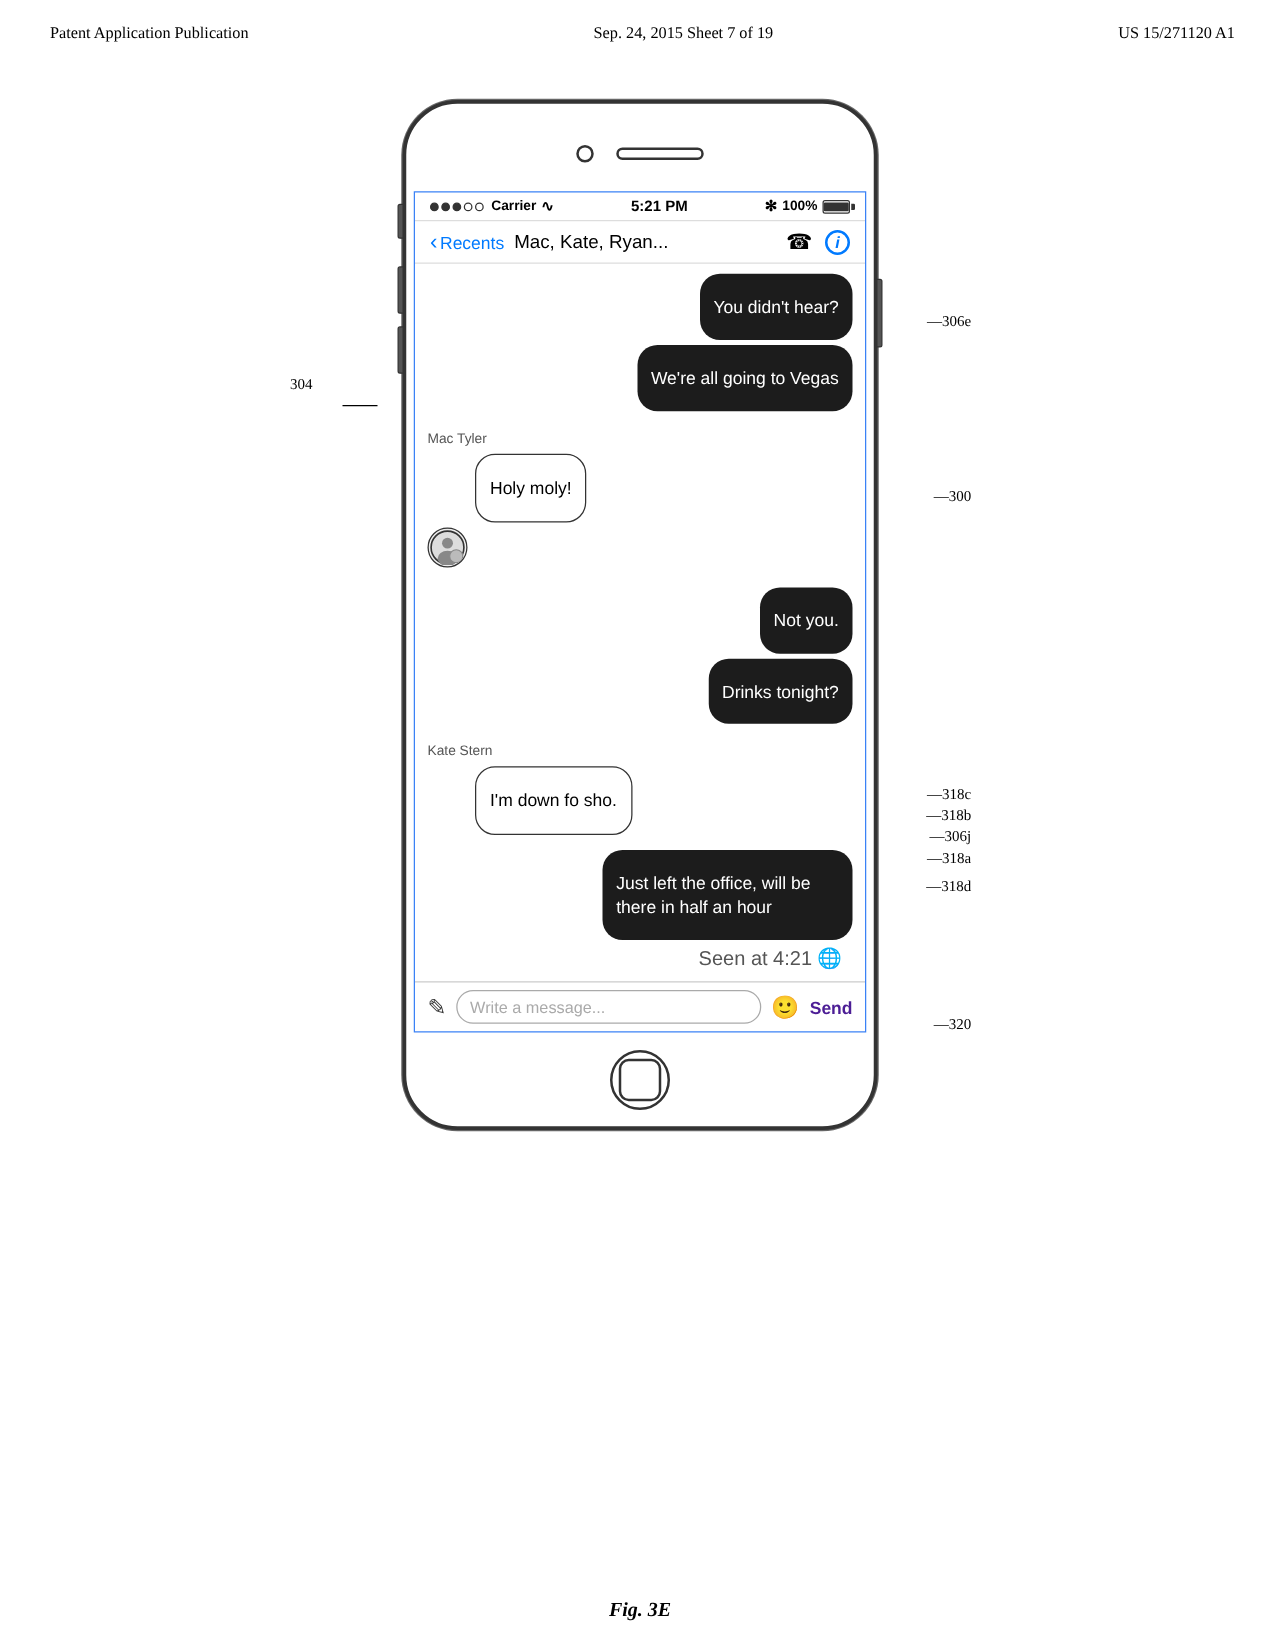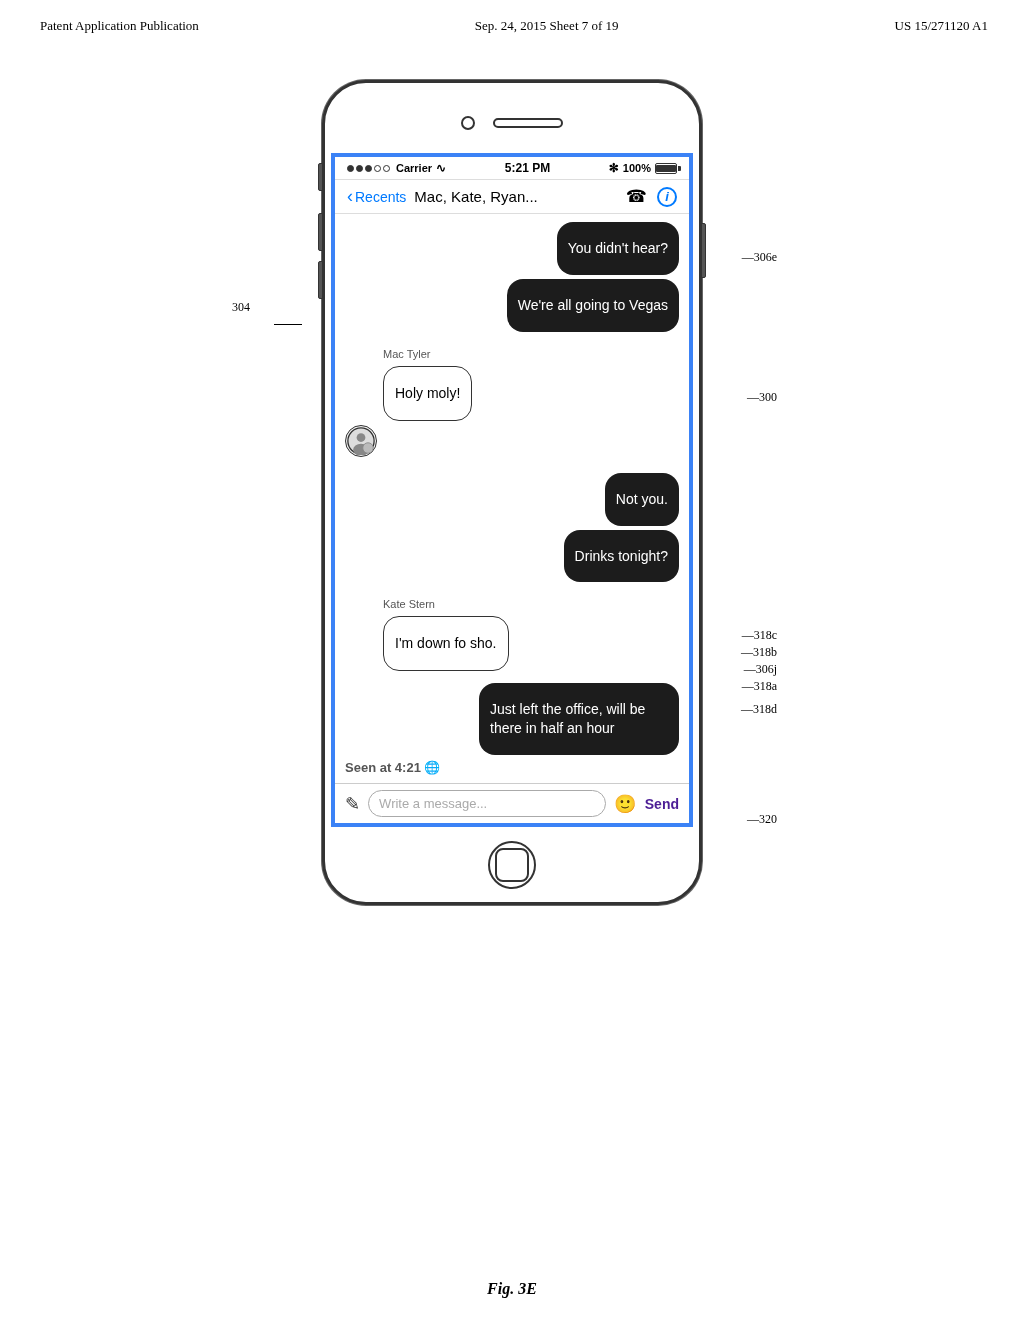--- a/index.html
+++ b/index.html
@@ -102,21 +102,21 @@
     .phone-speaker {
       width: 70px;
       height: 10px;
       border-radius: 5px;
       border: 2px solid #333;
     }
 
     
     .phone-screen {
       background: #fff;
-      border: 4px solid #3b82f6;
+      border: 1px solid #3b82f6;
       margin: 0 6px;
       overflow: hidden;
     }
 
     
     .status-bar {
       display: flex;
       justify-content: space-between;
       align-items: center;
       padding: 4px 12px;
@@ -209,39 +209,37 @@
     }
     .bubble.light {
       background: #fff;
       color: #000;
       border: 1.5px solid #333;
     }
 
     .sender-name {
       font-size: 11px;
       color: #555;
-      margin-left: 38px;
       margin-bottom: 2px;
     }
 
     .bubble-group-right {
       display: flex;
       flex-direction: column;
       align-items: flex-end;
       gap: 3px;
     }
 
     
     .seen-text {
-      font-size: 13px;
+      font-size: 16px;
       color: #555;
-      text-align: left;
+      text-align: right;
       padding-right: 8px;
       margin-top: 1px;
-      font-weight: bold;
     }
 
     
     .input-bar {
       display: flex;
       align-items: center;
       padding: 6px 10px;
       border-top: 1px solid #ccc;
       gap: 8px;
     }

